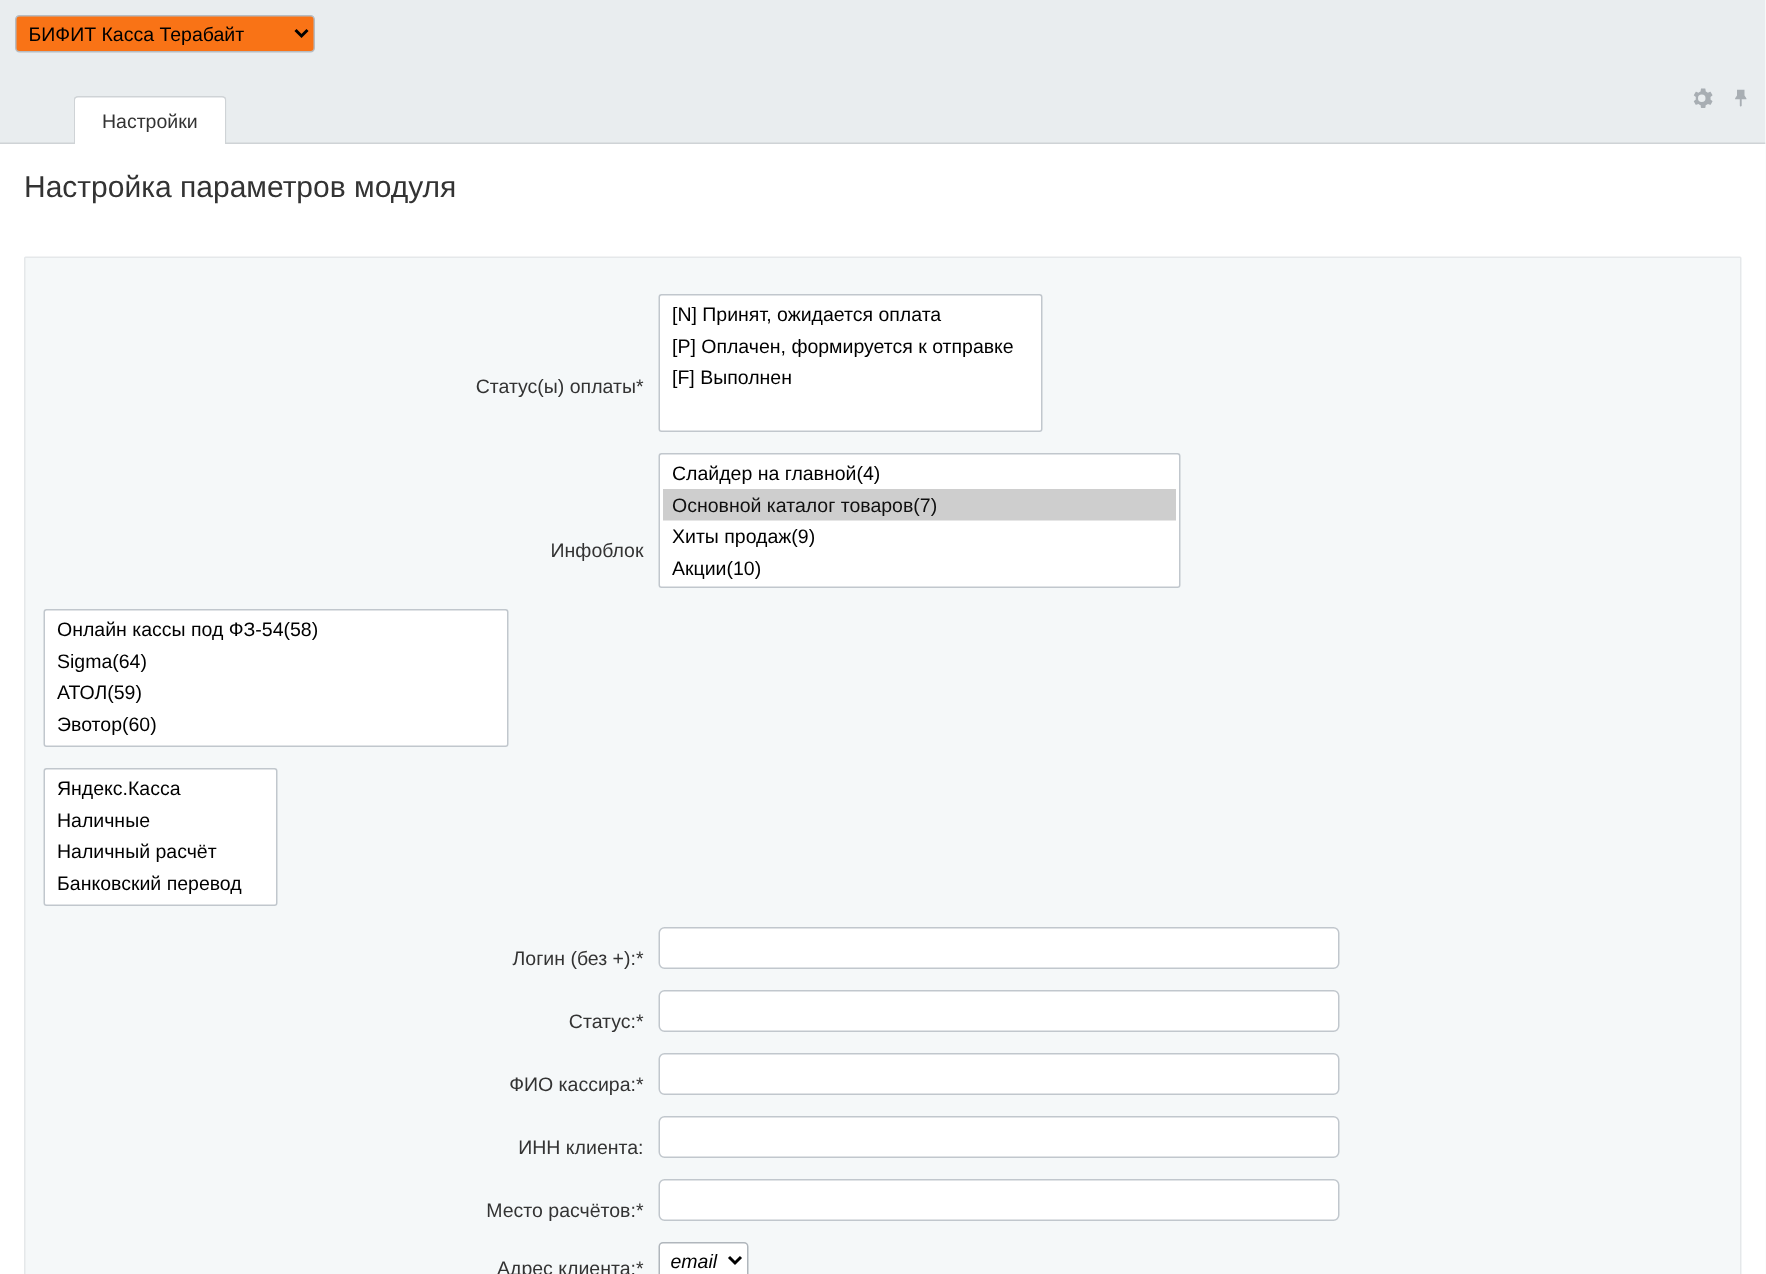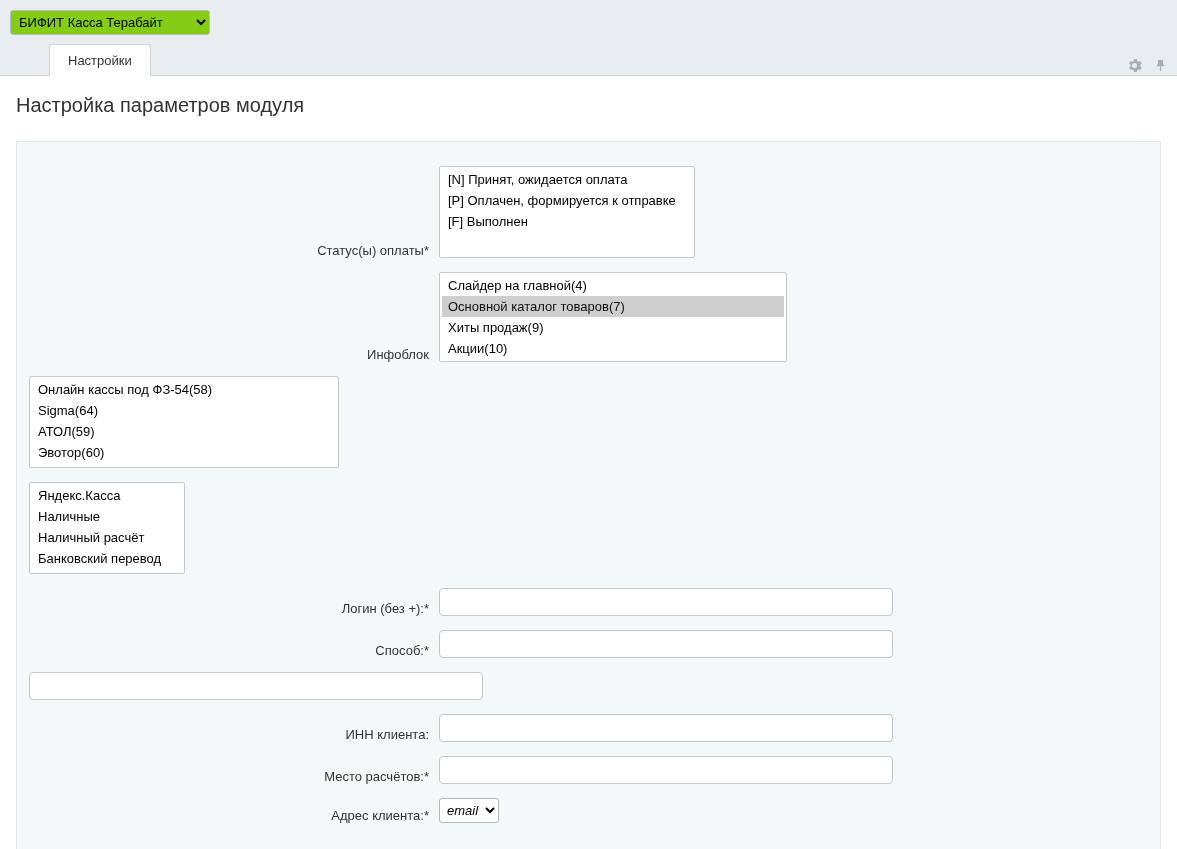--- a/index.html
+++ b/index.html
@@ -15,27 +15,27 @@
     }
     .top-bar {
       background: #e9edef;
       padding: 10px 10px 0 10px;
       border-bottom: 1px solid #cfd3d6;
       position: relative;
     }
     .module-select {
       width: 200px;
       height: 25px;
-      background: #84cc16;
+      background: #f97316;
       border: 1px solid #b6bcc2;
       border-radius: 3px;
       padding: 0 4px;
       font-size: 13px;
       font-family: inherit;
-      margin-bottom: 8px;
+      margin-bottom: 28px;
     }
     .tabs-row {
       display: flex;
       align-items: center;
       position: relative;
       padding-left: 39px;
     }
     .tab {
       background: #f5f5f5;
       border: 1px solid #cfd3d6;
@@ -71,37 +71,37 @@
       height: 15px;
       fill: #a8aeb3;
     }
     .page-content {
       padding: 18px 2px 0 16px;
       background: #fff;
     }
     .page-title {
       font-size: 20px;
       font-weight: 400;
-      margin-bottom: 24px;
+      margin-bottom: 34px;
       color: #333;
     }
     .form-wrap {
       border: 1px solid #e5e8ea;
       background: #f5f8f9;
       padding: 24px 12px 18px 12px;
       border-radius: 1px;
       margin-right: 14px;
     }
     .row {
       display: flex;
       align-items: flex-end;
       margin-bottom: 14px;
     }
     .row.top {
-      align-items: flex-end;
+      align-items: center;
     }
     .row.top .label {
       padding-top: 30px;
     }
     .row.top.listtall .label {
       padding-top: 38px;
     }
     .label {
       width: 410px;
       min-width: 410px;
@@ -238,27 +238,28 @@
     </div>
 
     <div class="row">
       <div class="label">Логин (без +):*</div>
       <div class="control">
         <input type="text" value="" style="">
       </div>
     </div>
 
     <div class="row">
-      <div class="label">Способ:*</div>
-      <div class="control">
-        <input type="text" value="" style="">
-      </div>
-    </div>
-
-    <div class="row">
+      <div class="label">Статус:*</div>
+      <div class="control">
+        <input type="text" value="" style="">
+      </div>
+    </div>
+
+    <div class="row">
+      <div class="label">ФИО кассира:*</div>
       <div class="control">
         <input type="text" value="" style="">
       </div>
     </div>
 
     <div class="row">
       <div class="label">ИНН клиента:</div>
       <div class="control">
         <input type="text" value="" style="">
       </div>

